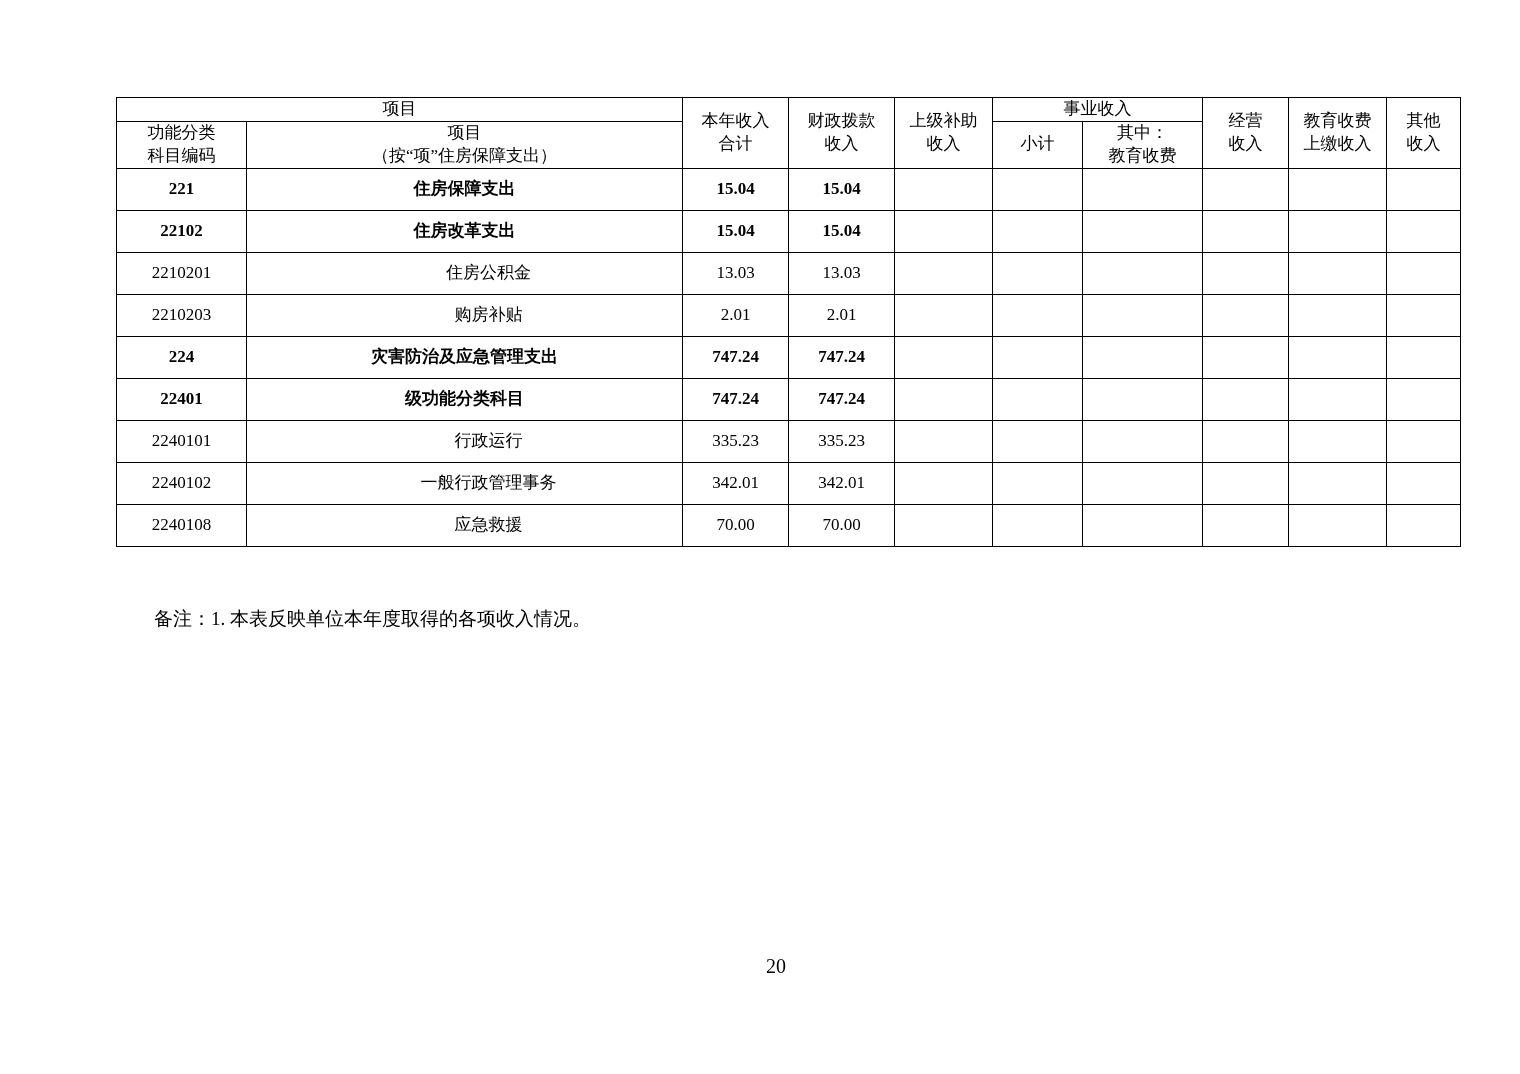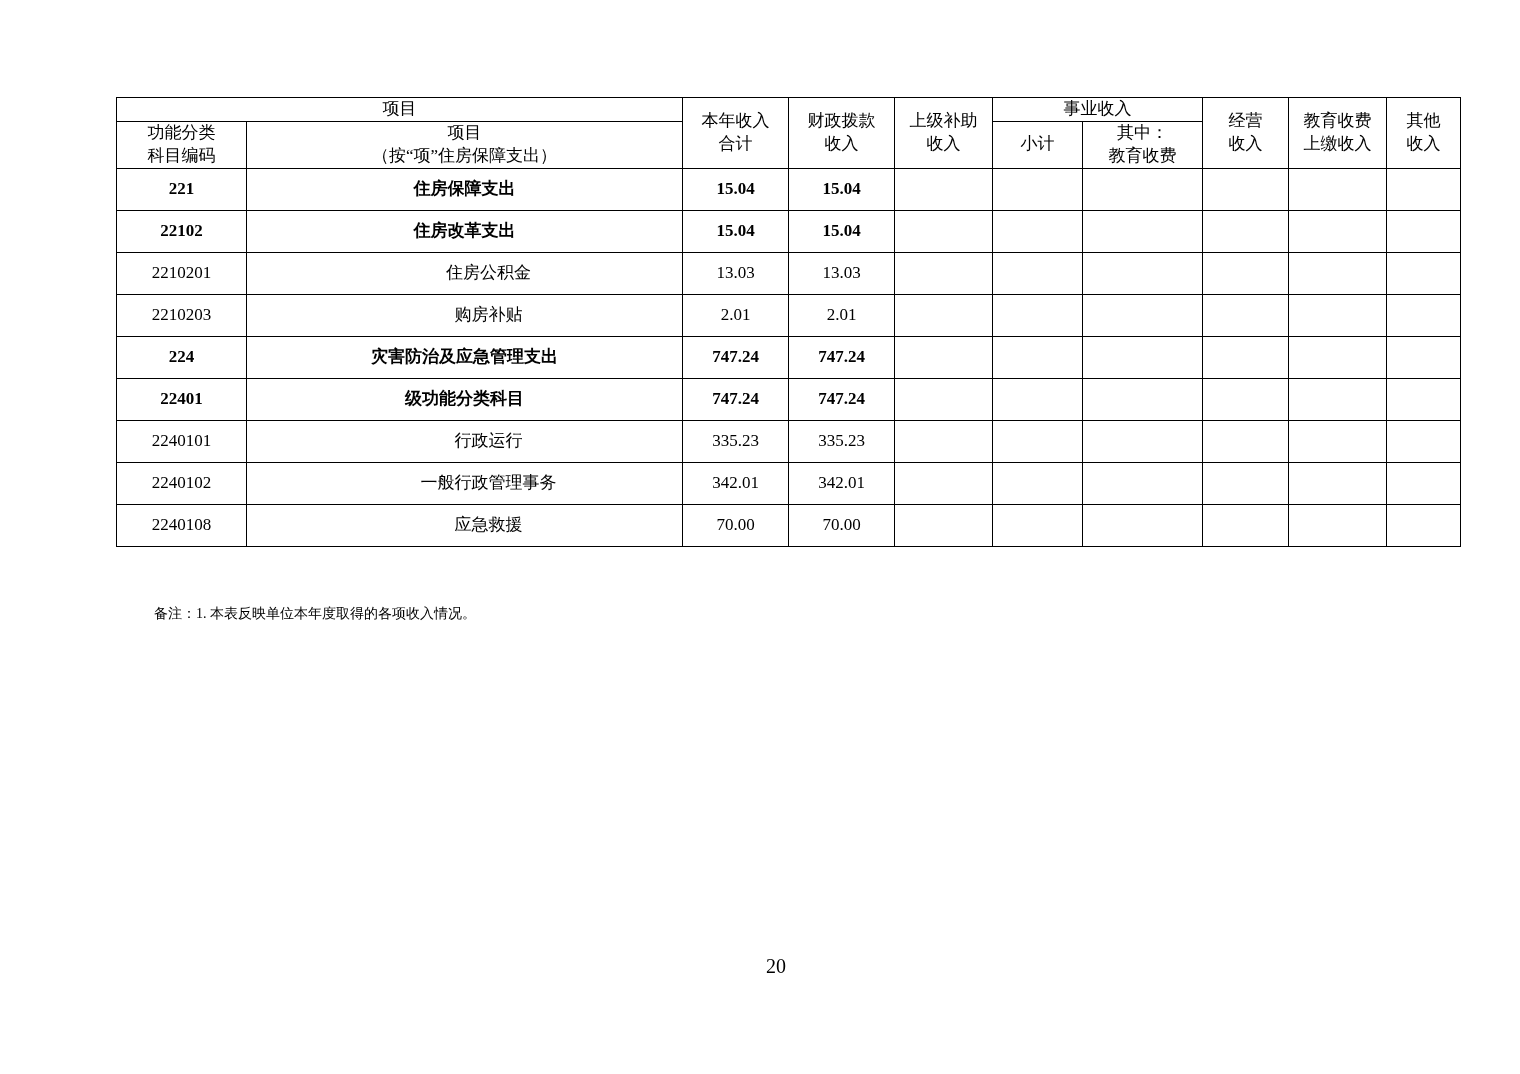--- a/index.html
+++ b/index.html
@@ -79,21 +79,21 @@
   }
   tr.bold td {
     font-weight: bold;
     margin-left: 23px;
   }
   .notes {
     position: absolute;
     left: 100px;
     top: 600px;
     width: 1200px;
-    font-size: 14px;
+    font-size: 19px;
     line-height: 2.0;
   }
   .notes .line1 {
     padding-left: 38px;
     text-indent: 0;
   }
   .notes .line2 {
     padding-left: 110px;
   }
   .page-number {

